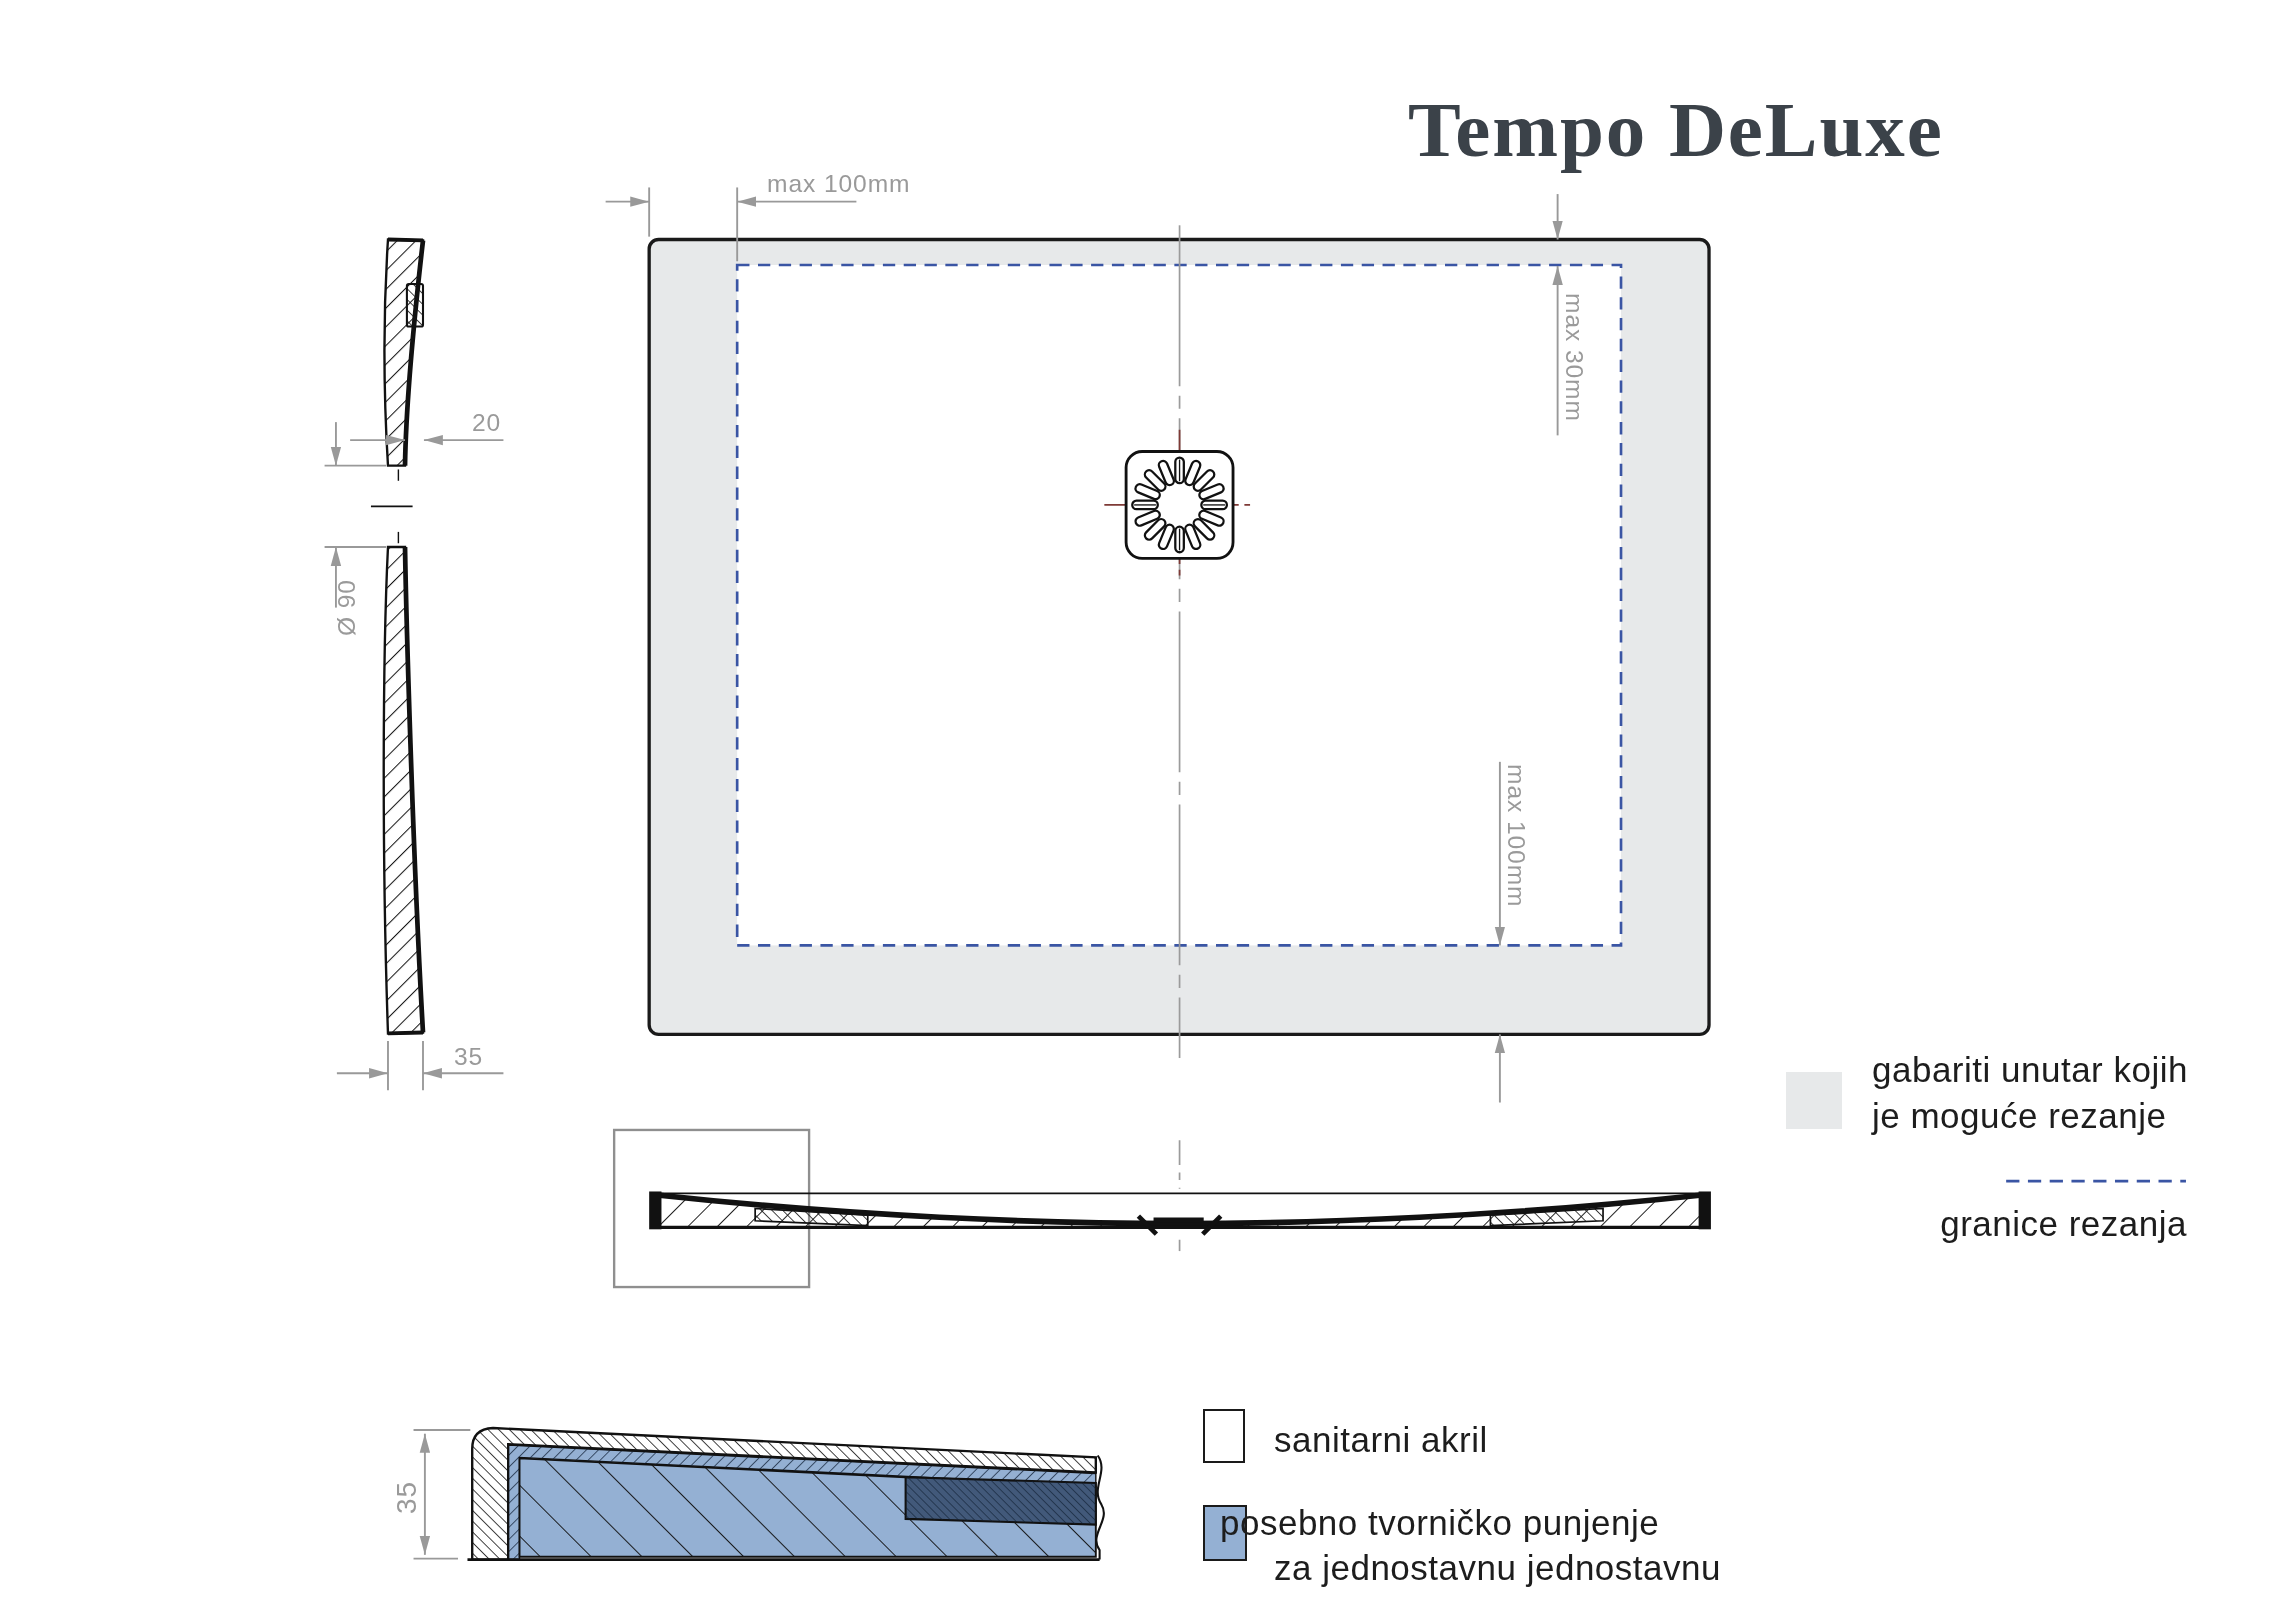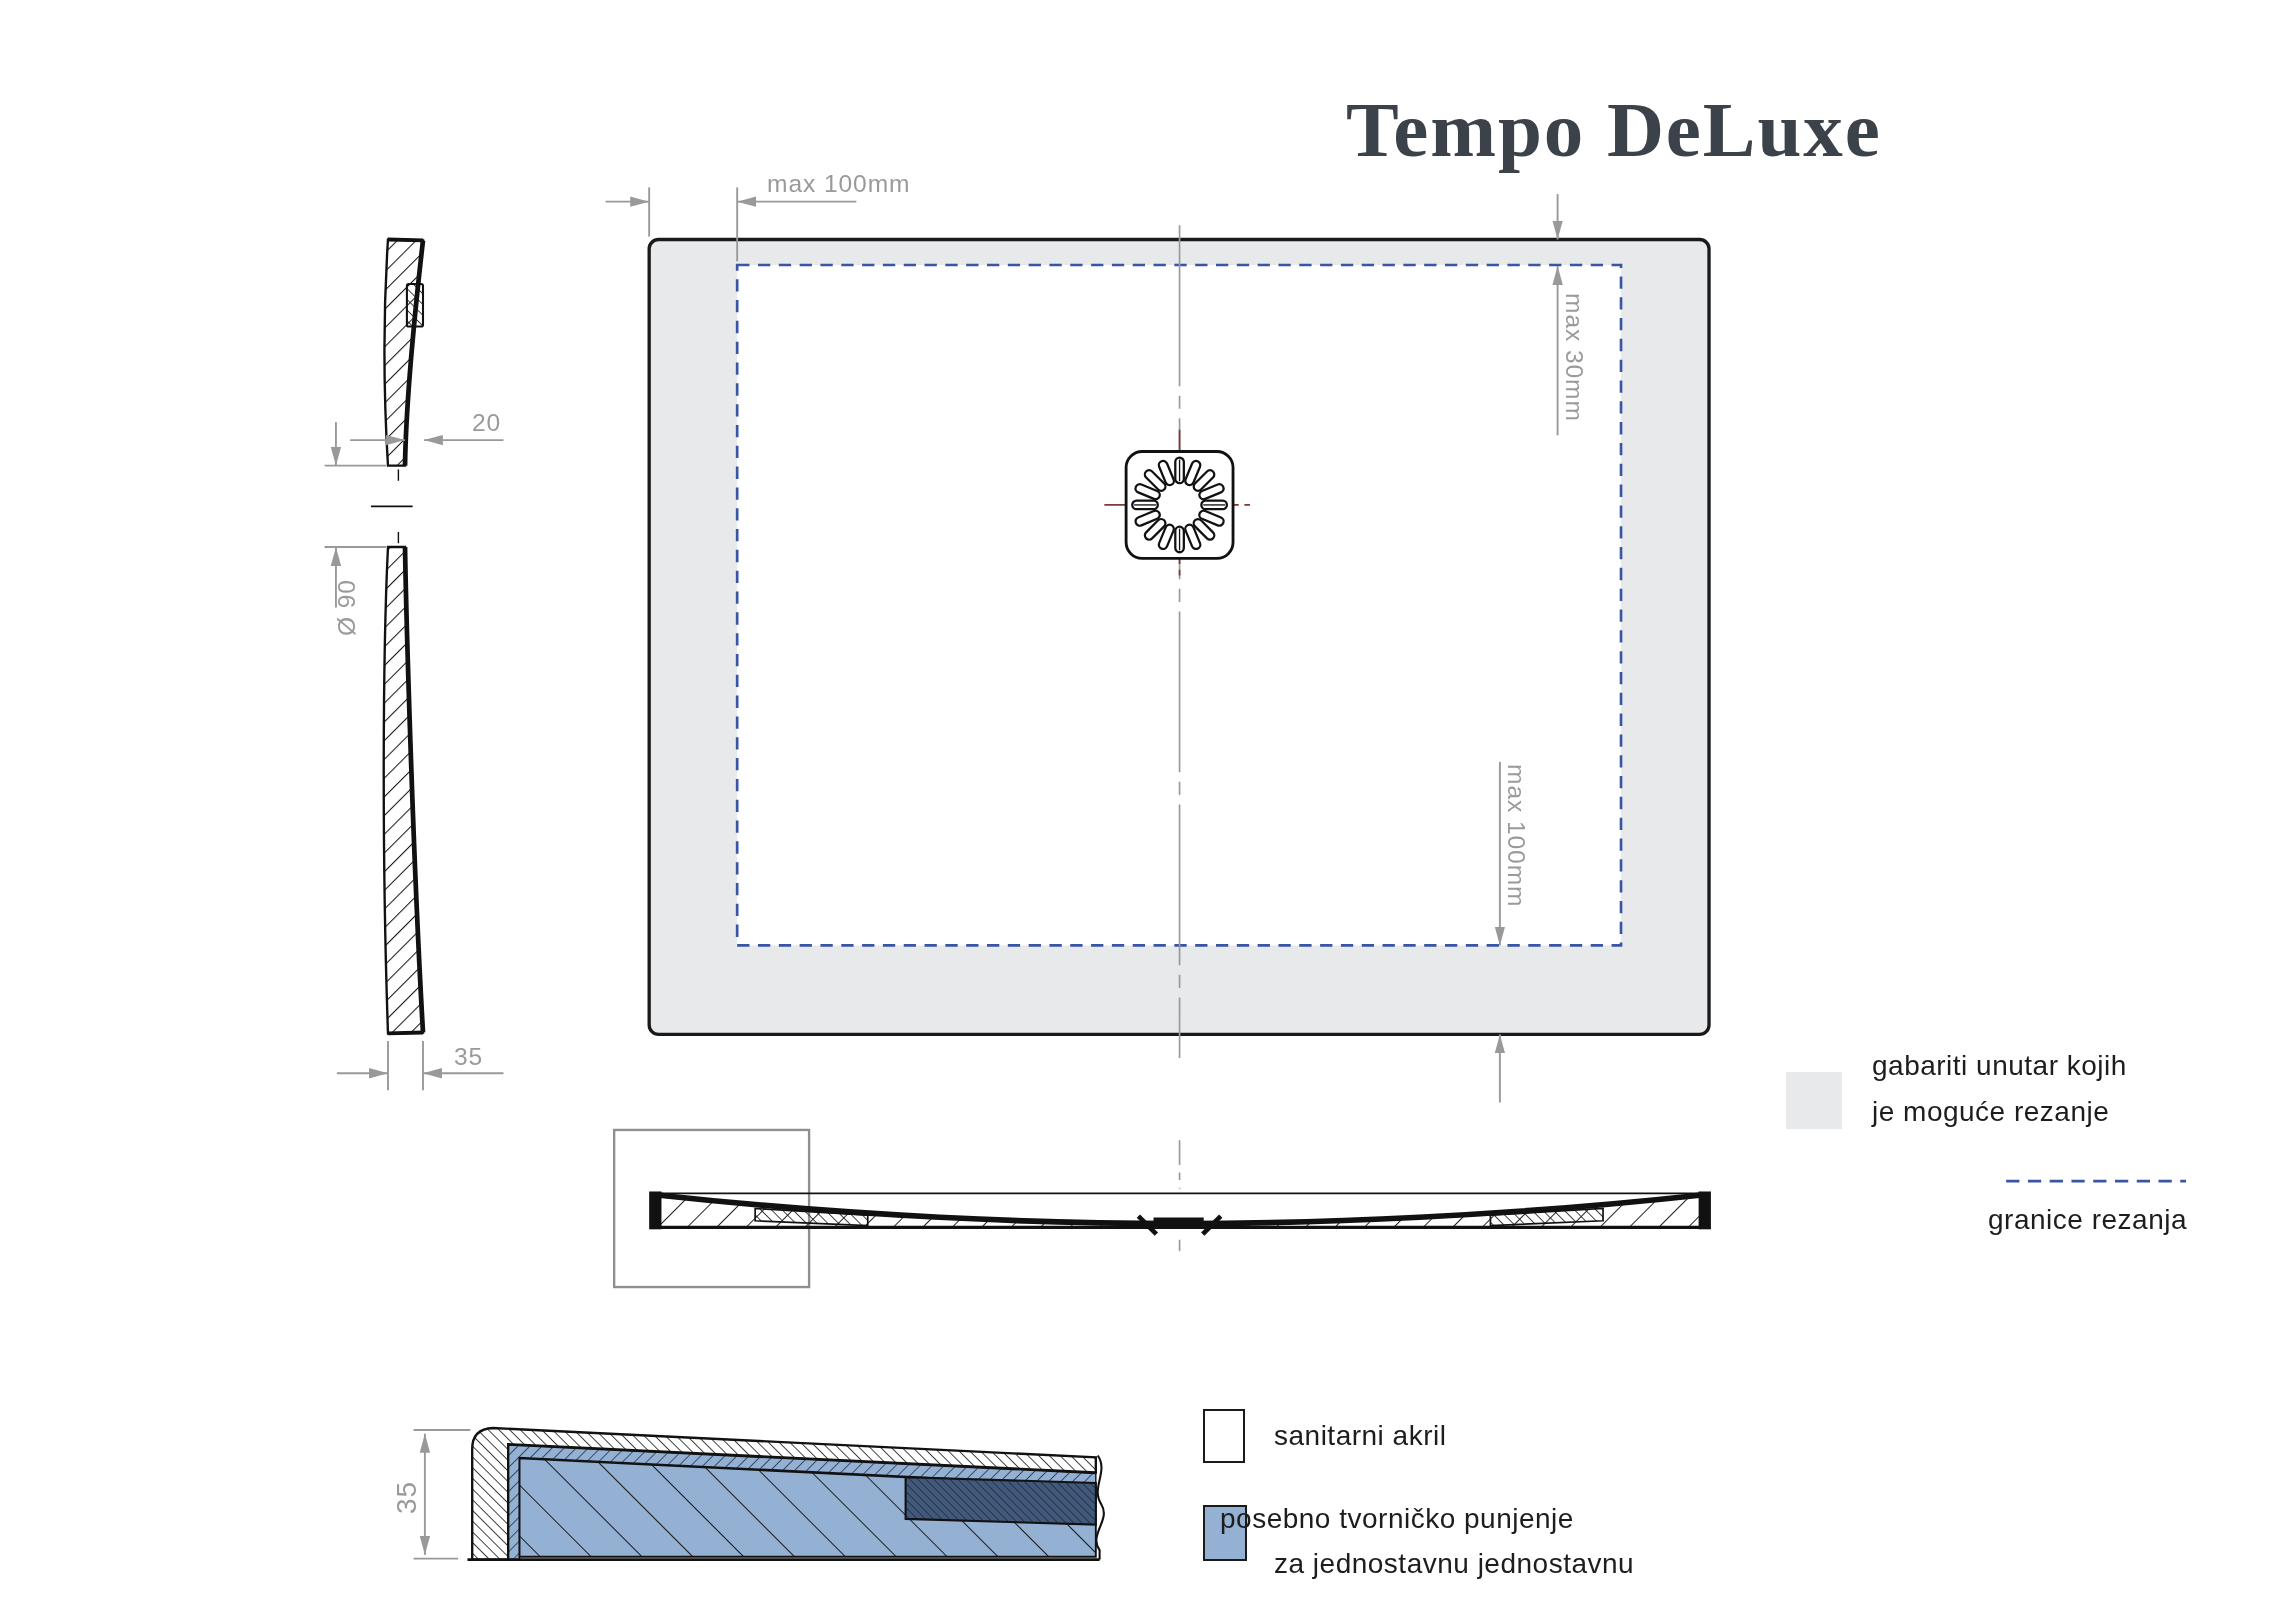--- a/index.html
+++ b/index.html
@@ -5,21 +5,21 @@
   html,body{margin:0;padding:0;background:#ffffff;}
   #canvas{position:relative;width:2291px;height:1624px;background:#ffffff;overflow:hidden;
           font-family:"Liberation Sans", sans-serif;}
   #drawing{position:absolute;left:0;top:0;}
   .txt{position:absolute;white-space:nowrap;}
   .title{font-family:"Liberation Serif", serif;font-weight:bold;font-size:79px;
          color:#3b4249;letter-spacing:1.9px;}
   .dim{font-size:24.6px;color:#9a9a9a;letter-spacing:0.9px;}
   .dim-cw{transform:rotate(90deg);transform-origin:0 0;}
   .dim-ccw{transform:rotate(-90deg);transform-origin:0 0;}
-  .legend-text{font-size:28px;color:#1d1d1d;letter-spacing:0.5px;}
+  .legend-text{font-size:35px;color:#1d1d1d;letter-spacing:0.5px;}
   .chip{position:absolute;box-sizing:border-box;}
   .chip-gray{background:#e7e9ea;}
   .chip-white{background:#ffffff;border:2.8px solid #1a1a1a;}
   .chip-blue{background:#94b0d3;border:2.8px solid #1a1a1a;}
   .align-right{text-align:right;}
 </style>
 </head>
 <body>
 
 <div id="canvas">
@@ -199,21 +199,21 @@
       <g stroke="#999" stroke-width="2">
         <line x1="437" y1="1511" x2="497" y2="1511"></line>
         <line x1="437" y1="1647" x2="484" y2="1647"></line>
         <line x1="449" y1="1515" x2="449" y2="1643" marker-start="url(#arr)" marker-end="url(#arr)"></line>
       </g>
     </g>
 
     <line x1="2120" y1="1248" x2="2310" y2="1248" stroke="#3a55a4" stroke-width="3" stroke-dasharray="14 9"></line>
   </svg>
 
-  <div class="txt title" style="left:1346px;top:85px;">Tempo DeLuxe</div>
+  <div class="txt title" style="left:1408px;top:85px;">Tempo DeLuxe</div>
 
   <div class="txt dim" style="left:767px;top:170px;">max 100mm</div>
   <div class="txt dim dim-cw" style="left:1588px;top:293px;">max 30mm</div>
   <div class="txt dim dim-cw" style="left:1530px;top:764px;">max 100mm</div>
 
   <div class="txt dim" style="left:472px;top:409px;">20</div>
   <div class="txt dim dim-ccw" style="left:333px;top:636px;">Ø 90</div>
   <div class="txt dim" style="left:454px;top:1043px;">35</div>
   <div class="txt dim dim-ccw" style="left:391px;top:1514px;font-size:28px;">35</div>
 

